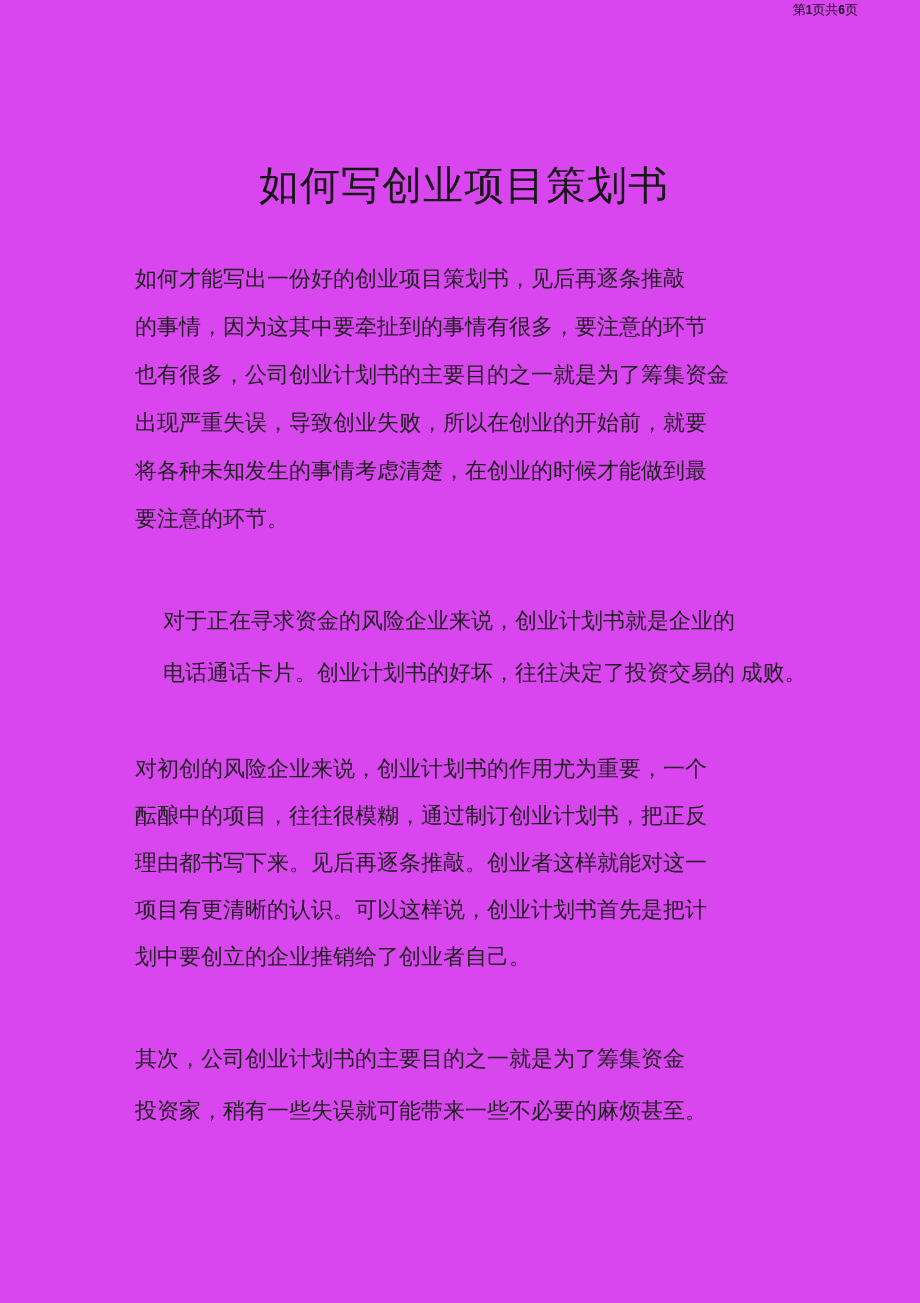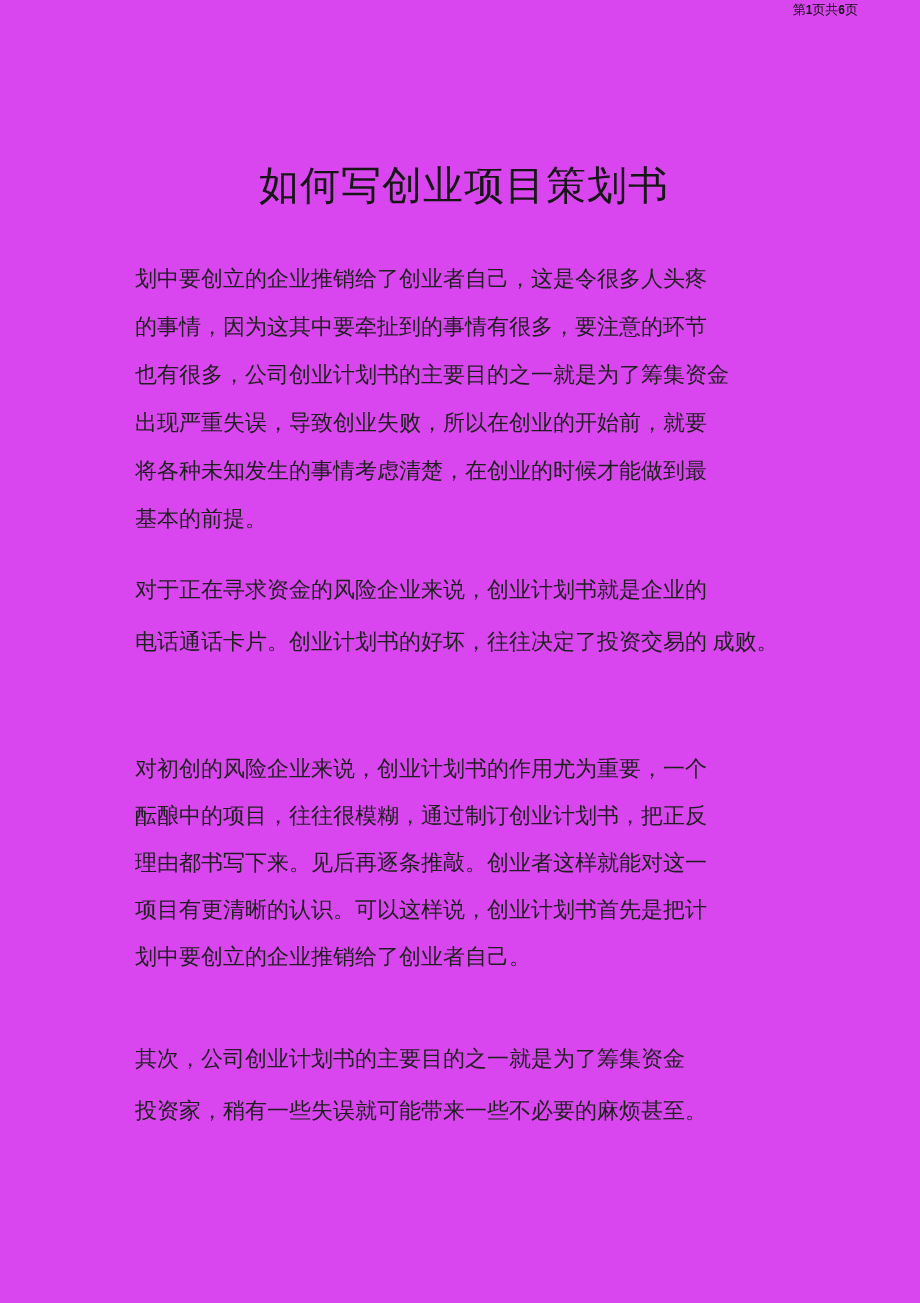--- a/index.html
+++ b/index.html
@@ -48,42 +48,42 @@
     left: 135px;
     width: 700px;
     font-size: 22px;
     letter-spacing: 0px;
     color: #1f1f1f;
   }
   .para .line {
     white-space: nowrap;
   }
   .para-1 { top: 255px; line-height: 48px; }
-  .para-2 { top: 564px; line-height: 52px; }
+  .para-2 { top: 595px; line-height: 52px; margin-left: 28px; }
   .para-3 { top: 745px; line-height: 47px; }
   .para-4 { top: 1033px; line-height: 52px; }
 </style>
 </head>
 <body>
 
 <div class="page">
 
   <div class="page-indicator">
     <span>第</span><span class="digit">1</span><span>页共</span><span class="digit">6</span><span>页</span>
   </div>
 
   <h1 class="doc-title">如何写创业项目策划书</h1>
 
   <div class="para para-1">
-    <div class="line">划中要创立的企业推销给了创业者自己，这是令很多人头疼</div>
+    <div class="line">如何才能写出一份好的创业项目策划书，见后再逐条推敲</div>
     <div class="line">的事情，因为这其中要牵扯到的事情有很多，要注意的环节</div>
     <div class="line">也有很多，公司创业计划书的主要目的之一就是为了筹集资金</div>
     <div class="line">出现严重失误，导致创业失败，所以在创业的开始前，就要</div>
     <div class="line">将各种未知发生的事情考虑清楚，在创业的时候才能做到最</div>
-    <div class="line">基本的前提。</div>
+    <div class="line">要注意的环节。</div>
   </div>
 
   <div class="para para-2">
     <div class="line">对于正在寻求资金的风险企业来说，创业计划书就是企业的</div>
     <div class="line">电话通话卡片。创业计划书的好坏，往往决定了投资交易的 成败。</div>
   </div>
 
   <div class="para para-3">
     <div class="line">对初创的风险企业来说，创业计划书的作用尤为重要，一个</div>
     <div class="line">酝酿中的项目，往往很模糊，通过制订创业计划书，把正反</div>

